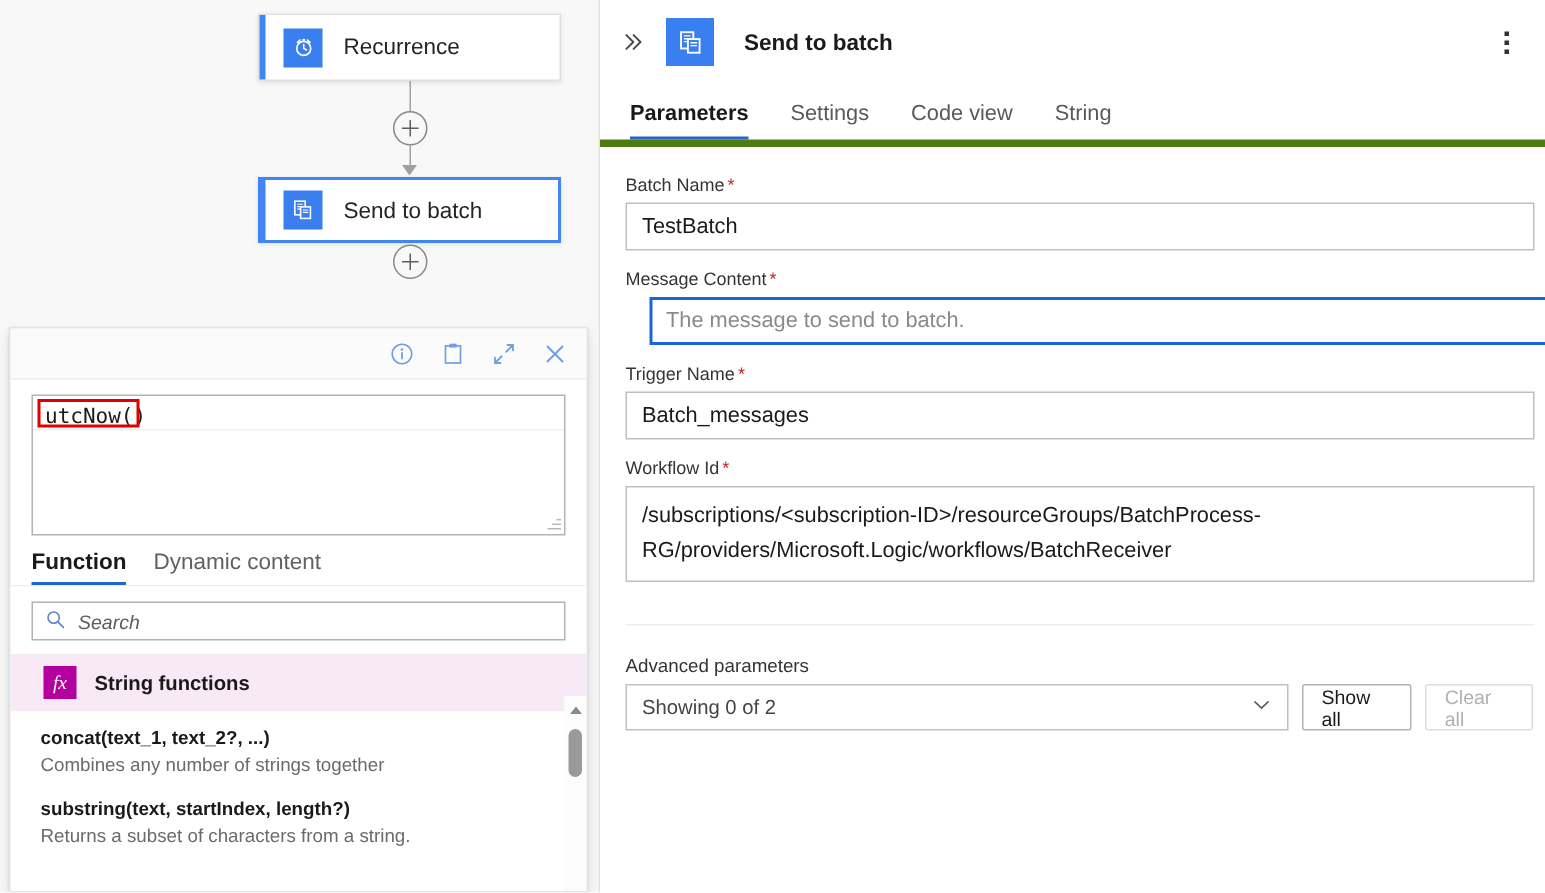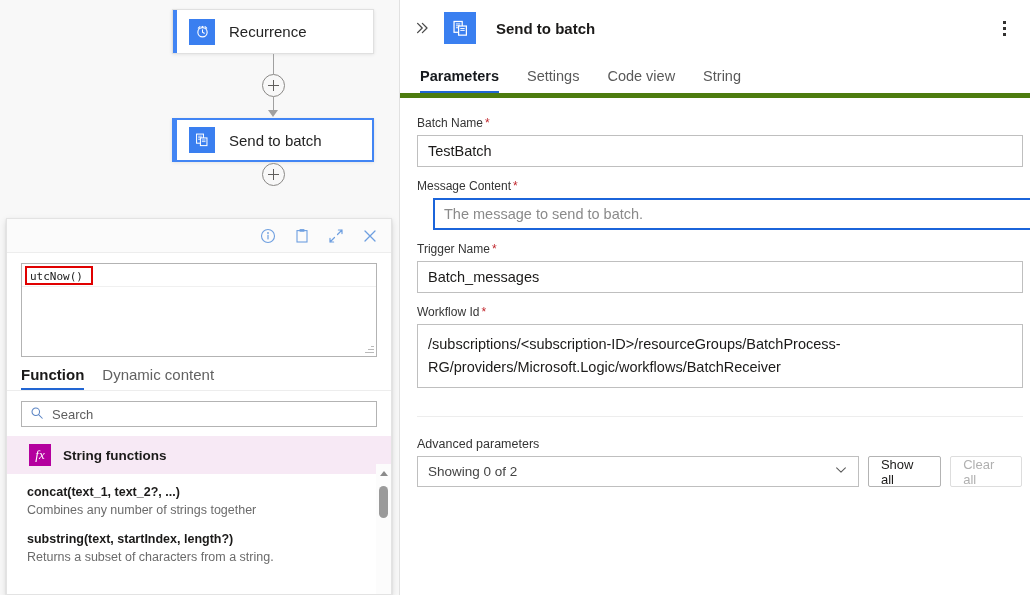--- a/index.html
+++ b/index.html
@@ -141,21 +141,21 @@
   }
   .expr-inputwrap {
     position: relative;
     border: 1px solid #b3b3b3;
     height: 94px;
     background: #ffffff;
     box-sizing: border-box;
   }
   .expr-text {
     font-family: "DejaVu Sans Mono", monospace;
-    font-size: 11px;
+    font-size: 14px;
     color: #1a1a1a;
     position: absolute;
     left: 6px; top: 5px;
     padding: 1px 2px;
     white-space: pre;
   }
   .expr-redbox {
     position: absolute;
     left: 3px; top: 2px;
     width: 68px; height: 19px;
@@ -218,20 +218,21 @@
     display: flex;
     align-items: center;
     padding-left: 8px;
     gap: 8px;
     box-sizing: border-box;
     background: #fff;
   }
   .search-placeholder {
     font-size: 13px;
     color: #5d5d5d;
+    font-style: italic;
   }
 
   .fn-group-header {
     background: #f7e9f5;
     height: 38px;
     display: flex;
     align-items: center;
     padding-left: 22px;
     gap: 12px;
     box-sizing: border-box;

